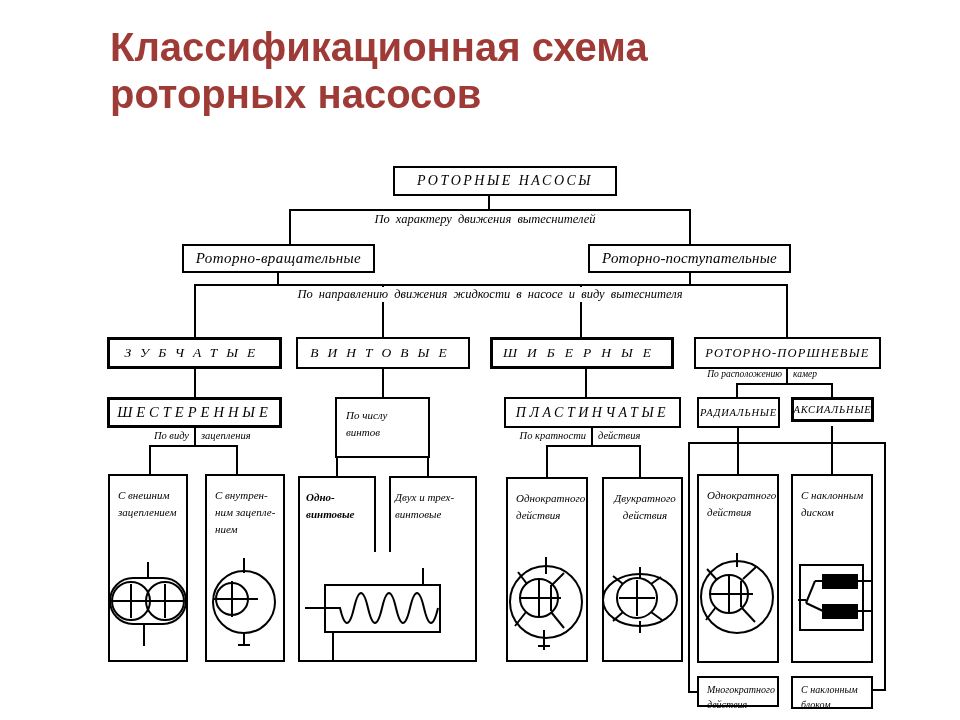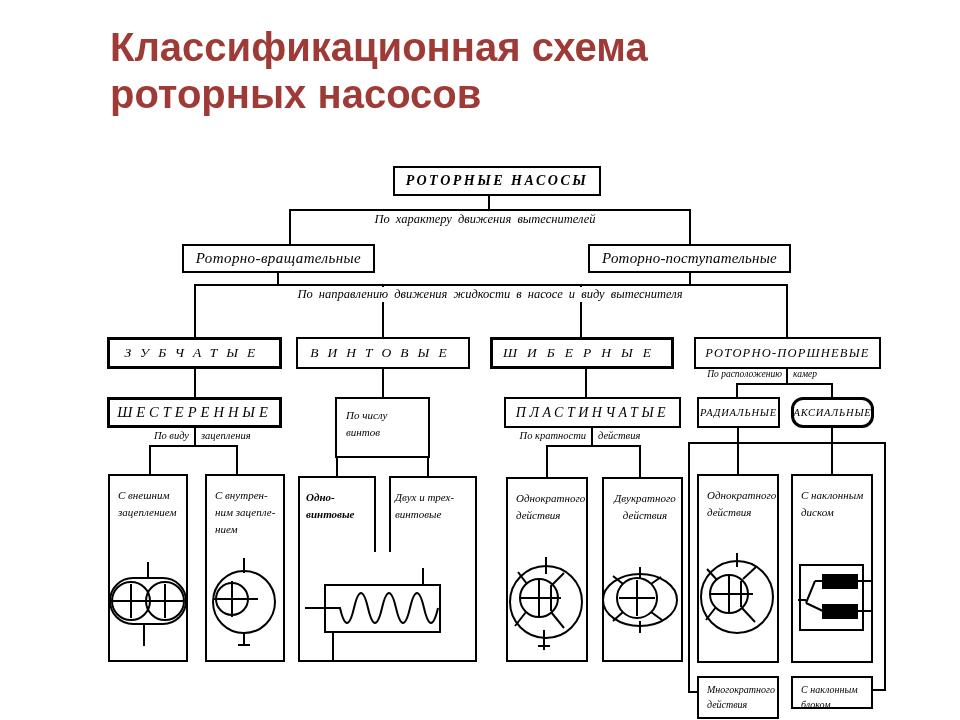--- a/index.html
+++ b/index.html
@@ -21,41 +21,41 @@
   .crit{position:absolute;font-style:italic;background:#fff;text-align:center;}
   svg.overlay{position:absolute;left:0;top:0;pointer-events:none;}
 </style>
 </head>
 <body>
 
 <div class="slide">
 
   <div class="title">Классификационная схема роторных насосов</div>
 
-  <div class="bx" style="left:393px;top:166px;width:208px;height:30px;font-size:14px;letter-spacing:2.5px;font-weight:bold;">РОТОРНЫЕ  НАСОСЫ</div>
+  <div class="bx" style="left:393px;top:166px;width:224px;height:30px;font-size:14px;letter-spacing:2.5px;">РОТОРНЫЕ  НАСОСЫ</div>
 
   <div class="bx" style="left:182px;top:244px;width:193px;height:29px;font-size:15px;letter-spacing:0.4px;">Роторно-вращательные</div>
 
   <div class="bx" style="left:588px;top:244px;width:203px;height:29px;font-size:15px;letter-spacing:0.2px;">Роторно-поступательные</div>
 
   <div class="bx b3" style="left:107px;top:337px;width:175px;height:32px;font-size:13.5px;letter-spacing:9px;">ЗУБЧАТЫЕ</div>
 
   <div class="bx" style="left:296px;top:337px;width:174px;height:32px;font-size:13.5px;letter-spacing:9px;">ВИНТОВЫЕ</div>
 
   <div class="bx b3" style="left:490px;top:337px;width:184px;height:32px;font-size:13.5px;letter-spacing:10px;">ШИБЕРНЫЕ</div>
 
   <div class="bx" style="left:694px;top:337px;width:187px;height:32px;font-size:12.5px;letter-spacing:1.2px;">РОТОРНО-ПОРШНЕВЫЕ</div>
 
   <div class="bx b3" style="left:107px;top:397px;width:175px;height:31px;font-size:14.5px;letter-spacing:4px;">ШЕСТЕРЕННЫЕ</div>
 
   <div class="bx" style="left:504px;top:397px;width:177px;height:31px;font-size:14px;letter-spacing:3.5px;">ПЛАСТИНЧАТЫЕ</div>
 
   <div class="bx" style="left:697px;top:397px;width:83px;height:31px;font-size:10.5px;letter-spacing:0.8px;">РАДИАЛЬНЫЕ</div>
 
-  <div class="bx b3" style="left:791px;top:397px;width:83px;height:31px;font-size:10.5px;letter-spacing:0.8px;border-radius:12px;">АКСИАЛЬНЫЕ</div>
+  <div class="bx b3" style="left:791px;top:397px;width:83px;height:25px;font-size:10.5px;letter-spacing:0.8px;">АКСИАЛЬНЫЕ</div>
 
   <div class="tall" style="left:108px;top:474px;width:80px;height:188px;">С внешним
 зацеплением</div>
 
   <div class="tall" style="left:335px;top:397px;width:95px;height:61px;border-width:2px;padding:8px 0 0 9px;">По числу
 винтов</div>
 
   <div class="tall" style="left:205px;top:474px;width:80px;height:188px;">С внутрен-
 ним зацепле-
 нием</div>
@@ -71,21 +71,21 @@
 
   <div class="tall" style="left:602px;top:477px;width:81px;height:185px;text-align:center;">Двукратного
 действия</div>
 
   <div class="tall" style="left:697px;top:474px;width:82px;height:189px;">Однократного
 действия</div>
 
   <div class="tall" style="left:791px;top:474px;width:82px;height:189px;">С наклонным
 диском</div>
 
-  <div class="tall" style="left:697px;top:676px;width:82px;height:43px;font-size:10px;line-height:1.5;padding:4px 0 0 8px;">Многократного
+  <div class="tall" style="left:697px;top:676px;width:82px;height:31px;font-size:10px;line-height:1.5;padding:4px 0 0 8px;">Многократного
 действия</div>
 
   <div class="tall" style="left:791px;top:676px;width:82px;height:33px;font-size:10px;line-height:1.5;padding:4px 0 0 8px;">С наклонным
 блоком</div>
 
   <svg class="overlay" width="960" height="720" viewBox="0 0 960 720">
     <g stroke="#000" stroke-width="1.8" shape-rendering="crispEdges">
       <line x1="489" y1="196" x2="489" y2="210"></line>
       <line x1="290" y1="210" x2="690" y2="210"></line>
       <line x1="290" y1="209" x2="290" y2="246"></line>

